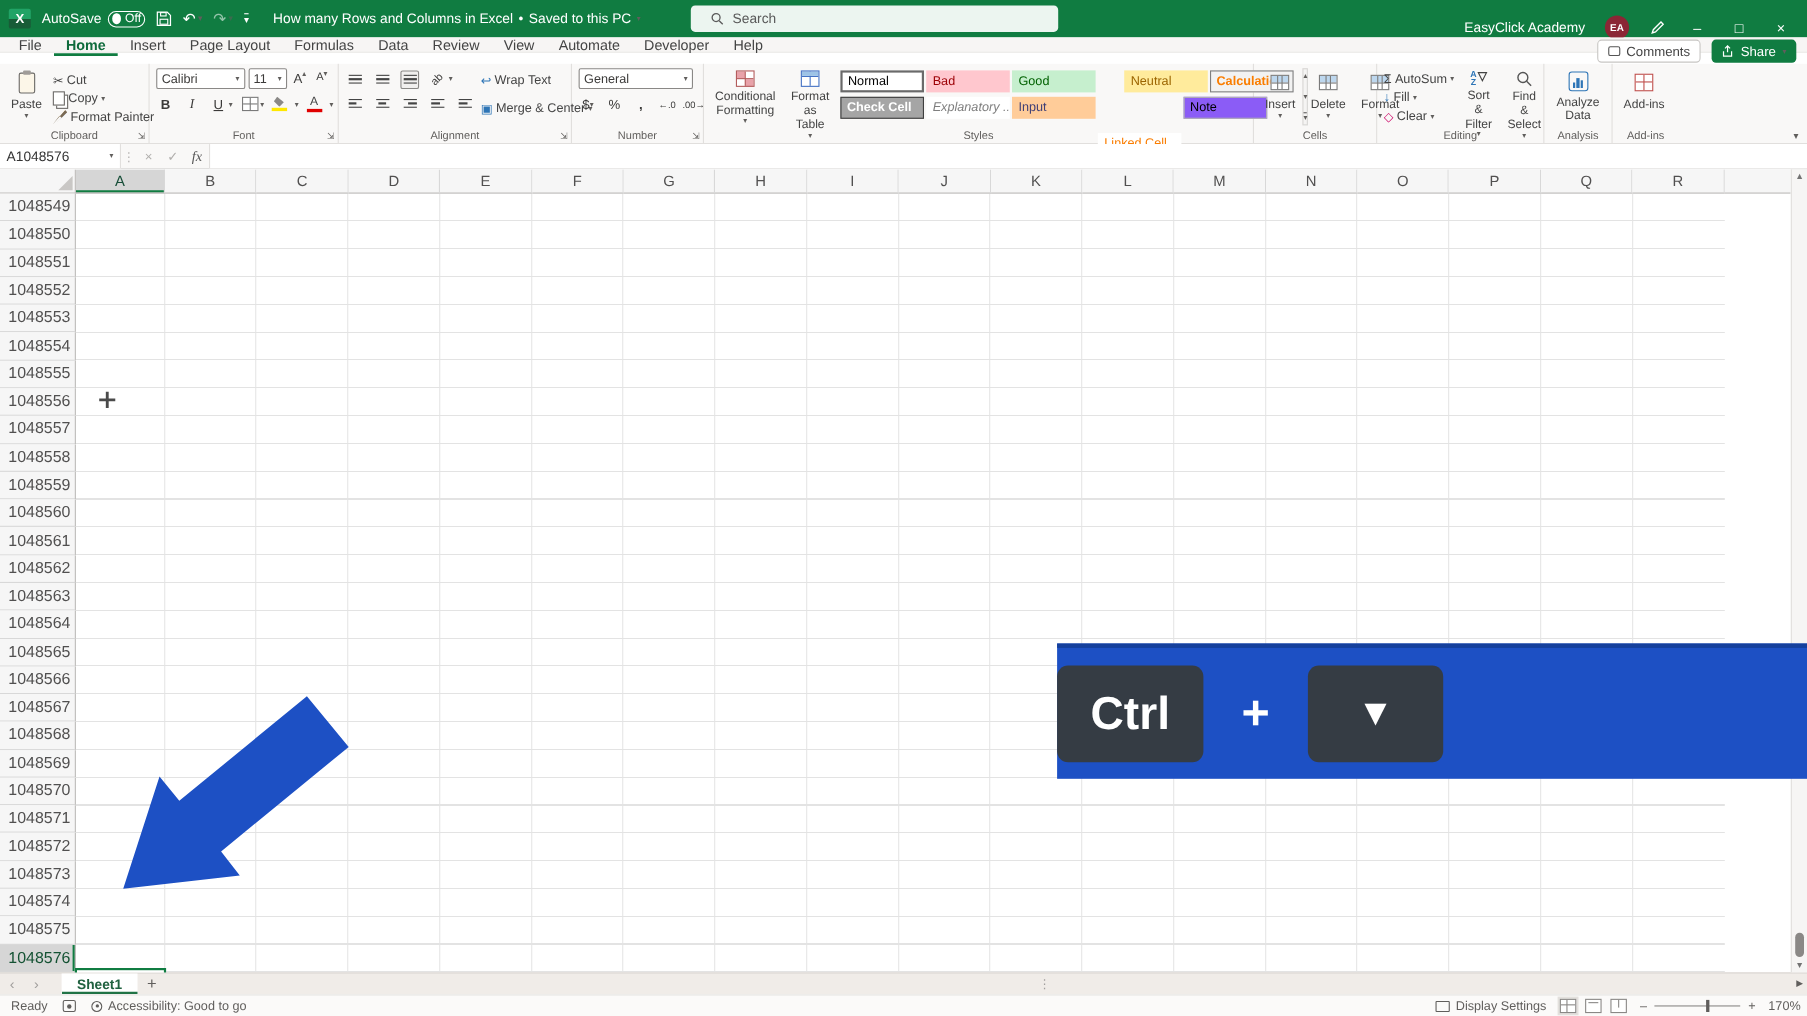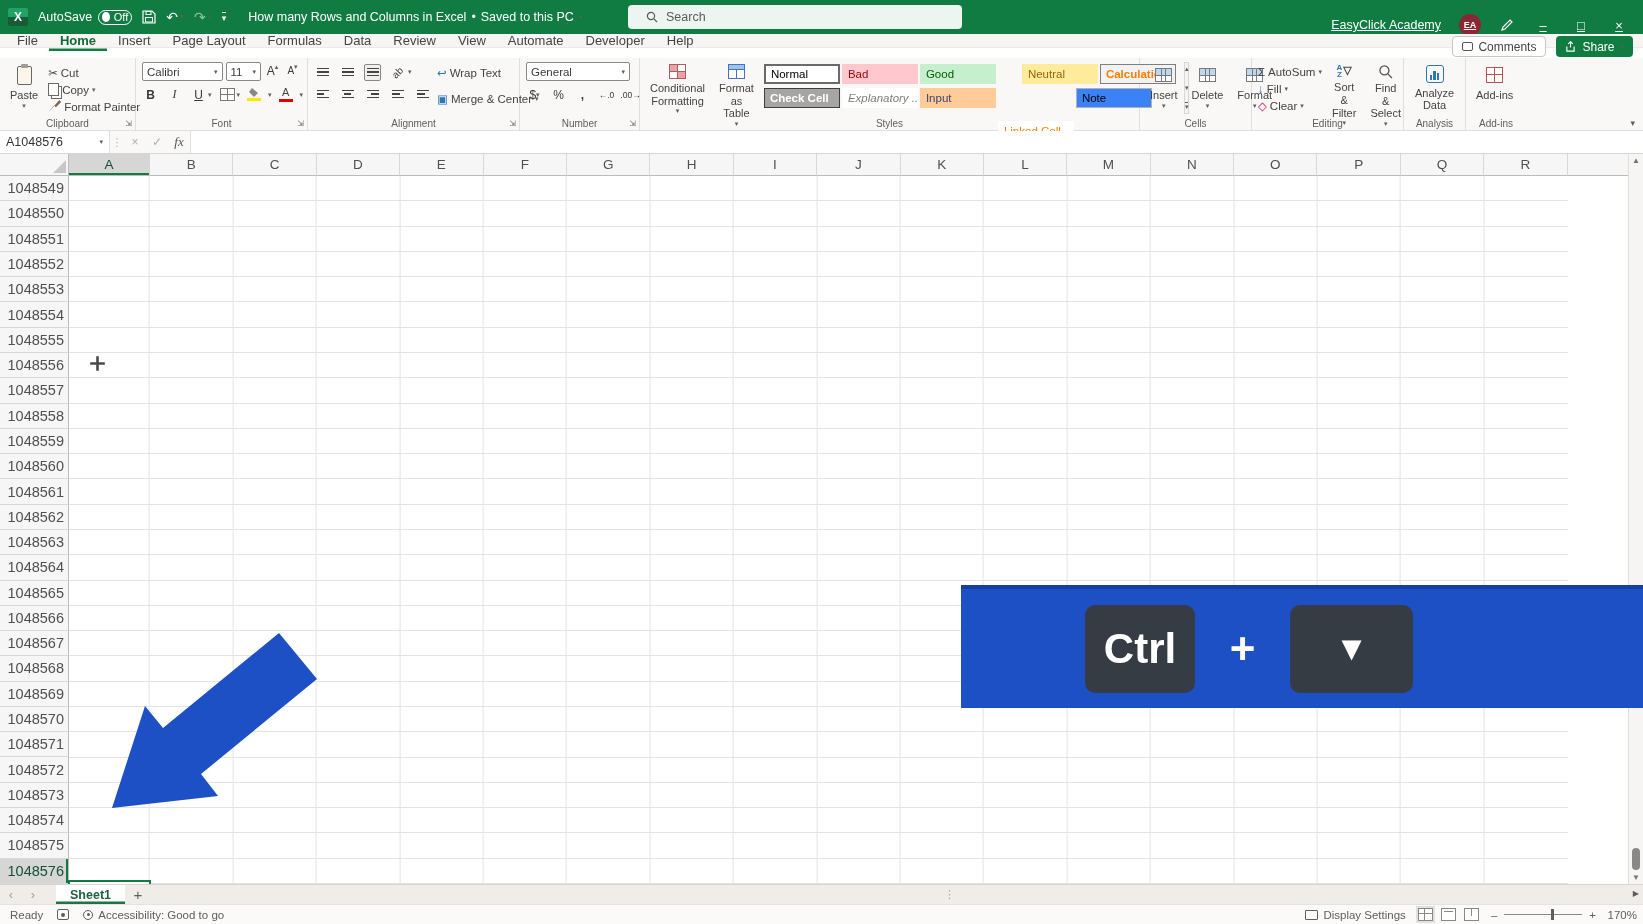--- a/index.html
+++ b/index.html
@@ -14,21 +14,21 @@
   .autosave { display:flex; align-items:center; gap:6px; }
   .toggle { width:34px; height:15px; border:1px solid #fff; border-radius:8px; display:flex; align-items:center; padding:1px 3px; gap:4px; }
   .knob { width:10px; height:10px; background:#fff; border-radius:50%; }
   .toggle-state { font-size:11px; }
   .tb-btn { color:#fff; font-size:14px; line-height:1; display:flex; align-items:center; gap:2px; }
   .tb-btn .chev { font-size:8px; }
   .dim { opacity:.55; }
   .qat-more { font-size:9px; border-top:1px solid #fff; padding-top:1px; }
   .doc-title { margin-left:22px; white-space:nowrap; font-size:12.5px; display:flex; gap:5px; align-items:center;}
   .search-pill { position:absolute; left:628px; top:5px; width:334px; height:24px; background:rgba(255,255,255,.92); border-radius:4px; display:flex; align-items:center; padding-left:18px; gap:8px; color:#5a5a5a; }
-  .tb-right { position:absolute; right:0; top:0; height:50px; display:flex; align-items:center; gap:18px; padding-right:14px;text-decoration:underline; }
+  .tb-right { position:absolute; right:0; top:0; height:50px; display:flex; align-items:center; gap:18px; padding-right:14px; }
   .avatar { width:22px; height:22px; border-radius:50%; background:#8b2635; color:#fff; font-size:9px; display:flex; align-items:center; justify-content:center; font-weight:bold; }
   .win-ctl { font-size:13px; width:20px; text-align:center; }
 
   
   .menubar { position:absolute; left:0; top:34px; width:100%; height:14px; background:#f7f5f4; display:flex; align-items:center; font-size:13px; color:#444; border-bottom:1px solid #eceae8;}
   .mtabs { display:flex; padding-left:6px; }
   .mtab { padding:3px 11px; white-space:nowrap; }
   .mtab.active { font-weight:bold; color:#0f6b3c; box-shadow:inset 0 -2.5px 0 #107c41; }
   .mb-right { position:absolute; right:10px; top:2px; display:flex; gap:10px; align-items:center; }
   .comments-btn { border:1px solid #c8c6c4; border-radius:4px; background:#fff; height:21px; display:flex; align-items:center; gap:5px; padding:0 9px; font-size:12px; }
@@ -119,21 +119,21 @@
   .cellcursor { position:absolute; left:88px; top:200px; z-index:2; }
 
   
   .vscroll { position:absolute; left:1628px; top:154px; width:15px; height:730px; background:#f6f5f4; border-left:1px solid #e1dfdd; z-index:2;}
   .vscroll .arr { position:absolute; left:0; width:100%; text-align:center; font-size:8px; color:#737373; }
   .vthumb { position:absolute; left:3px; top:694px; width:8px; height:22px; background:#8a8886; border-radius:4px; }
 
   
   .banner { position:absolute; left:961px; top:585px; width:682px; height:123px; background:#1d50c4; border-top:4px solid #15409c; display:flex; align-items:center; z-index:7; }
   .keycap { background:#353c44; border-radius:10px; height:88px; display:flex; align-items:center; justify-content:center; color:#fff; font-weight:bold; }
-  .key1 { width:110px; margin-left:124px; font-size:42px; }
+  .key1 { width:133px; font-size:42px; }
   .kplus { width:95px; text-align:center; color:#fff; font-size:44px; font-weight:bold; }
   .key2 { width:123px; font-size:34px; }
   .arrow-svg { position:absolute; left:0; top:0; z-index:6; pointer-events:none; }
 
   
   .tabrow { position:absolute; left:0; top:884px; width:100%; height:20px; background:#f0ece8; border-top:1px solid #d8d4d0; display:flex; align-items:center; font-size:12.5px; }
   .tnav { color:#a19f9d; font-size:13px; width:22px; text-align:center; }
   .sheettab { background:#fff; height:100%; display:flex; align-items:center; padding:0 14px; font-weight:bold; color:#20613f; box-shadow:inset 0 -2.5px 0 #217346; margin-left:12px; }
   .addsheet { width:26px; text-align:center; color:#605e5c; font-size:15px; }
   .hsplit { position:absolute; left:944px; color:#a19f9d; font-size:11px; top:3px;}
@@ -466,21 +466,21 @@
             <span class="tile" style="background: rgb(255, 199, 206); color: rgb(156, 0, 6);">Bad</span>
             <span class="tile" style="background: rgb(198, 239, 206); color: rgb(0, 97, 0);">Good</span>
             <span class="tile" style="background: rgb(255, 235, 156); color: rgb(156, 101, 0); margin-left: 24px;">Neutral</span>
             <span class="tile" style="background: rgb(242, 242, 242); color: rgb(250, 125, 0); border-color: rgb(127, 127, 127); font-weight: bold;">Calculation</span>
           </div>
           <div class="g-row">
             <span class="tile" style="background: rgb(165, 165, 165); color: rgb(255, 255, 255); border-color: rgb(63, 63, 63); font-weight: bold;">Check Cell</span>
             <span class="tile" style="background: rgb(255, 255, 255); color: rgb(127, 127, 127); font-style: italic;">Explanatory ...</span>
             <span class="tile" style="background: rgb(255, 204, 153); color: rgb(63, 63, 118);">Input</span>
             <span class="tile" style="background: rgb(255, 255, 255); color: rgb(250, 125, 0); text-decoration: underline; margin-top: 33px;">Linked Cell</span>
-            <span class="tile" style="background: #3b82f6; color: rgb(0, 0, 0); border-color: rgb(178, 178, 178);">Note</span>
+            <span class="tile" style="background: #8b5cf6; color: rgb(0, 0, 0); border-color: rgb(178, 178, 178);">Note</span>
           </div>
         </div>
       <div class="g-scroll">
         <span>▴</span>
         <span>▾</span>
         <span style="border-top:1px solid #605e5c">▾</span>
       </div>
       <span class="glabel">Styles</span>
     </div>
 

